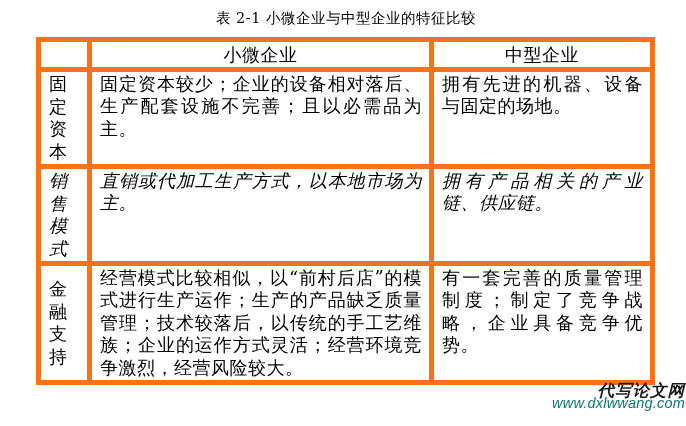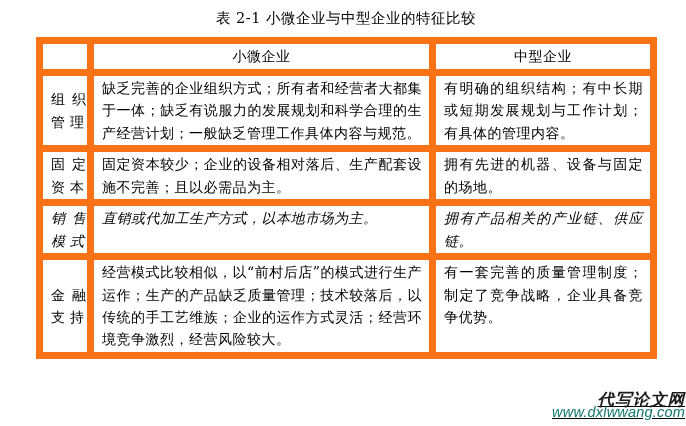--- a/index.html
+++ b/index.html
@@ -25,22 +25,22 @@
     border-collapse: collapse;
     table-layout: fixed;
     margin-left: 36px;
     width: 614px;
     border: 2px solid #000;
   }
   table.compare col.c-label { width: 51px; }
   table.compare col.c-small { width: 342px; }
   table.compare col.c-medium { width: 221px; }
   table.compare th, table.compare td {
-    border: 7px solid #f97316;
-    font-size: 14px;
+    border: 5px solid #f97316;
+    font-size: 18px;
     font-weight: normal;
     padding: 1px 7px 1px 8px;
     line-height: 22.4px;
     letter-spacing: 0.5px;
     overflow: hidden;
   }
   table.compare thead tr { height: 27px; }
   table.compare thead th {
     text-align: center;
     border-bottom: 2px solid #000;
@@ -65,25 +65,24 @@
   }
   tr.r-org  { height: 68px; }
   tr.r-fin  { height: 46px; }
   tr.r-cap  { height: 46px; }
   tr.r-sale { height: 40px; font-style: italic; }
   tr.r-prod { height: 90px; }
   tr.r-hr   { height: 45px; }
   .watermark {
     position: absolute;
     right: 1px;
-    bottom: 7px;
+    bottom: 16px;
     text-align: right;
     line-height: 13px;
     background: transparent;
-    text-decoration: underline;
   }
   .wm-name {
     display: block;
     font-family: "Liberation Sans", sans-serif;
     font-weight: bold;
     font-style: italic;
     font-size: 16.5px;
     letter-spacing: 1px;
     color: #1c1c1c;
   }
@@ -108,25 +107,20 @@
       <col class="c-medium">
   </colgroup>
   <thead>
     <tr>
       <th></th>
       <th>小微企业</th>
       <th>中型企业</th>
     </tr>
   </thead>
   <tbody>
-    <tr class="r-org">
-      <td class="rowlabel"><span>组织管理</span></td>
-      <td class="cell">缺乏完善的企业组织方式；所有者和经营者大都集于一体；缺乏有说服力的发展规划和科学合理的生产经营计划；一般缺乏管理工作具体内容与规范。</td>
-      <td class="cell">有明确的组织结构；有中长期或短期发展规划与工作计划；有具体的管理内容。</td>
-    </tr>
     <tr class="r-cap">
       <td class="rowlabel"><span>固定资本</span></td>
       <td class="cell">固定资本较少；企业的设备相对落后、生产配套设施不完善；且以必需品为主。</td>
       <td class="cell">拥有先进的机器、设备与固定的场地。</td>
     </tr>
     <tr class="r-sale">
       <td class="rowlabel"><span>销售模式</span></td>
       <td class="cell">直销或代加工生产方式，以本地市场为主。</td>
       <td class="cell">拥有产品相关的产业链、供应链。</td>
     </tr>

